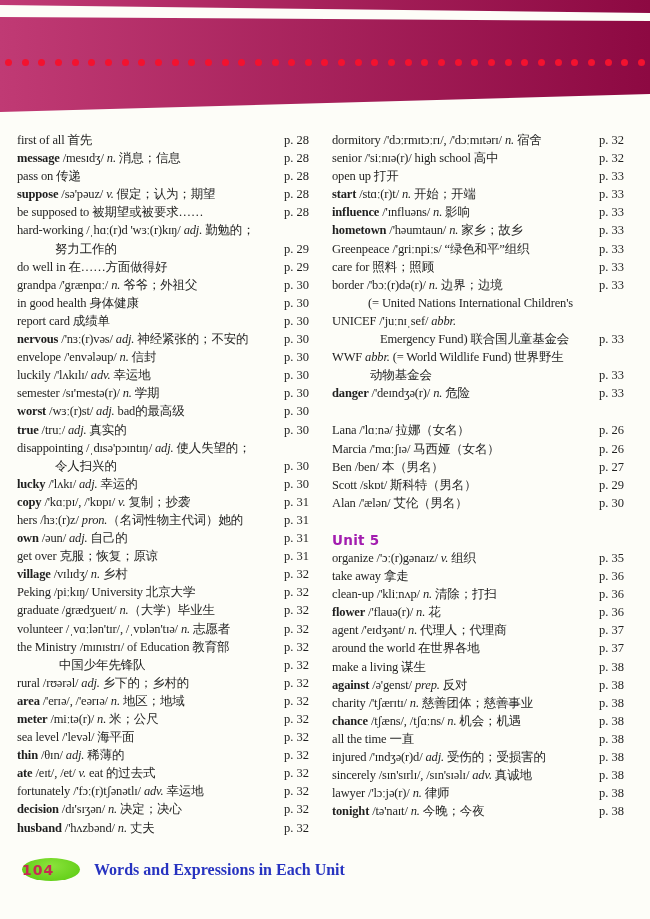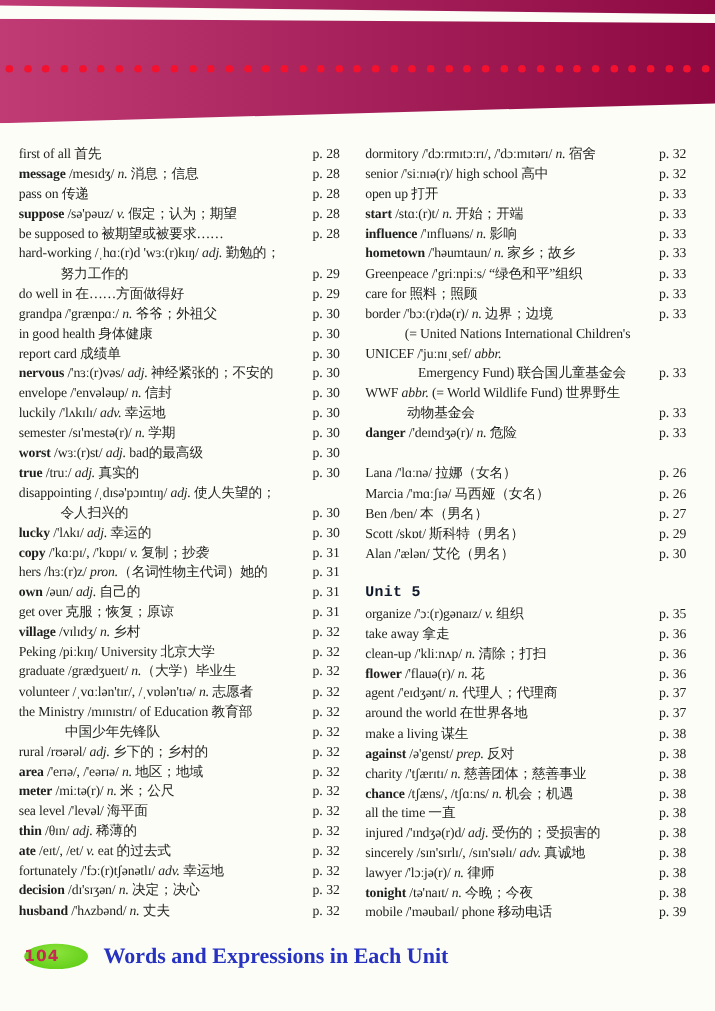--- a/index.html
+++ b/index.html
@@ -55,21 +55,21 @@
     position:absolute;top:858px;left:22px;
     display:flex;align-items:center;gap:14px;
   }
   .badge{
     width:58px;height:23px;border-radius:50%;
     display:flex;align-items:center;justify-content:flex-start;
     font-family:"DejaVu Sans","Liberation Sans",sans-serif;
     font-weight:bold;font-size:14px;letter-spacing:1px;
   }
   .footer-title{
-    font-weight:bold;font-size:20px;
+    font-weight:bold;font-size:16px;
     font-family:"Liberation Serif","DejaVu Serif",serif;
   }
 </style>
 </head>
 <body>
 
 <div class="page">
 
   <div class="band-back" style="background: linear-gradient(90deg, rgb(192, 58, 116), rgb(141, 9, 66));"></div>
   <div class="band-main" style="background: linear-gradient(90deg, rgb(192, 58, 116), rgb(141, 9, 66));"></div>
@@ -406,21 +406,21 @@
   <div class="row">
     <span class="txt"><span class="r">Scott /skɒt/ 斯科特（男名）</span></span>
     <span class="pg">p. 29</span>
   </div>
 
   <div class="row">
     <span class="txt"><span class="r">Alan /'ælən/ 艾伦（男名）</span></span>
     <span class="pg">p. 30</span>
   </div>
 <div class="gap" style="height: 19px;"></div>
-      <div class="unit-heading" style="color: #0f172a; font-family: Liberation Mono, monospace;">Unit 5</div>
+      <div class="unit-heading" style="color: #a21caf;">Unit 5</div>
 
   <div class="row">
     <span class="txt"><span class="r">organize /'ɔː(r)gənaɪz/ </span><span class="i">v.</span><span class="r"> 组织</span></span>
     <span class="pg">p. 35</span>
   </div>
 
   <div class="row">
     <span class="txt"><span class="r">take away 拿走</span></span>
     <span class="pg">p. 36</span>
   </div>
@@ -483,24 +483,20 @@
   <div class="row">
     <span class="txt"><span class="r">lawyer /'lɔːjə(r)/ </span><span class="i">n.</span><span class="r"> 律师</span></span>
     <span class="pg">p. 38</span>
   </div>
 
   <div class="row">
     <span class="txt"><span class="b">tonight</span><span class="r"> /tə'naɪt/ </span><span class="i">n.</span><span class="r"> 今晚；今夜</span></span>
     <span class="pg">p. 38</span>
   </div>
 
-  <div class="row">
-    <span class="txt"><span class="r">mobile /'məubaɪl/ phone 移动电话</span></span>
-    <span class="pg">p. 39</span>
-  </div>
 </div>
 
   <div class="footer">
     <div class="badge" style="background: radial-gradient(at 50% 35%, rgb(139, 227, 60), rgb(87, 201, 14)); color: rgb(199, 42, 82);">
       <span>104</span>
     </div>
     <div class="footer-title" style="color: rgb(39, 51, 192);">Words and Expressions in Each Unit</div>
   </div>
 
 </div>

